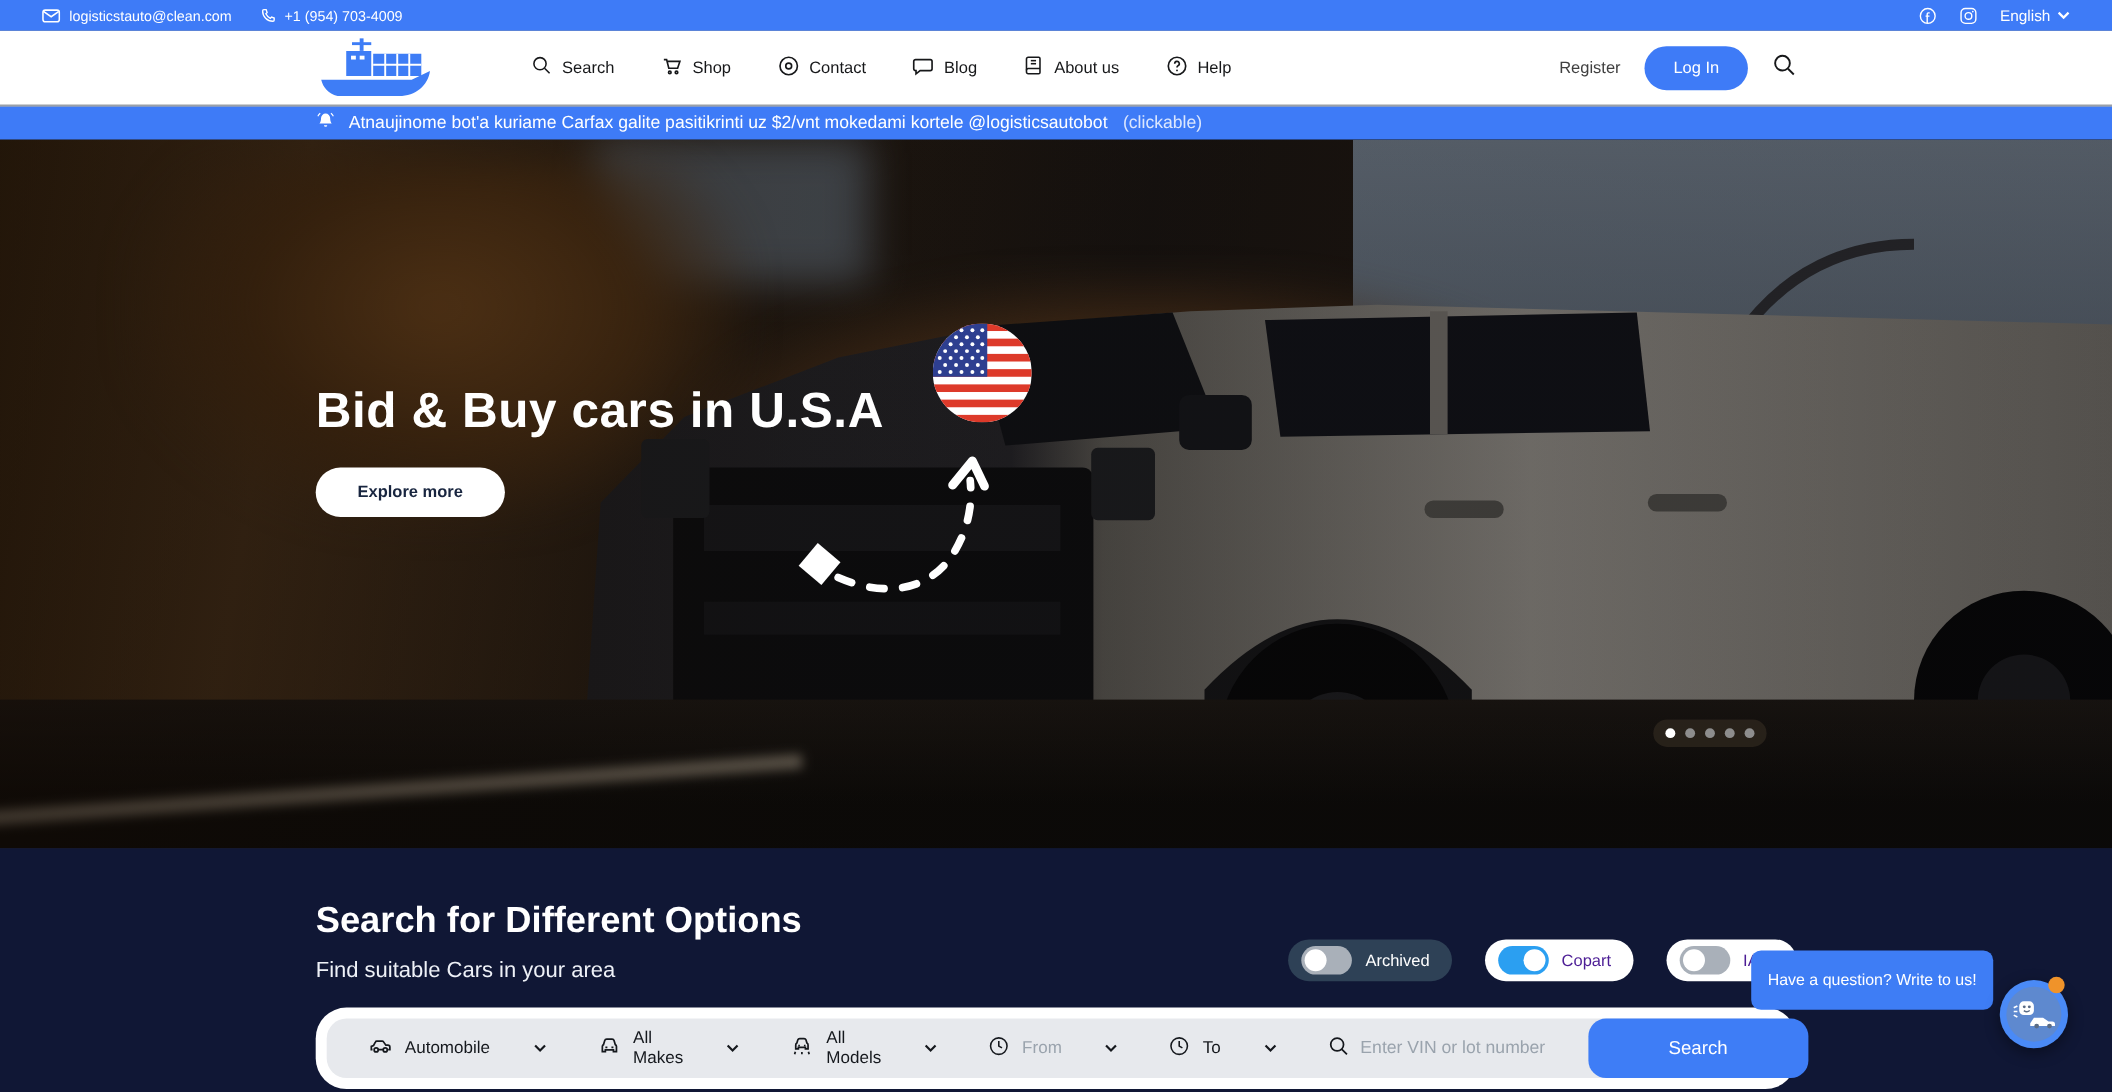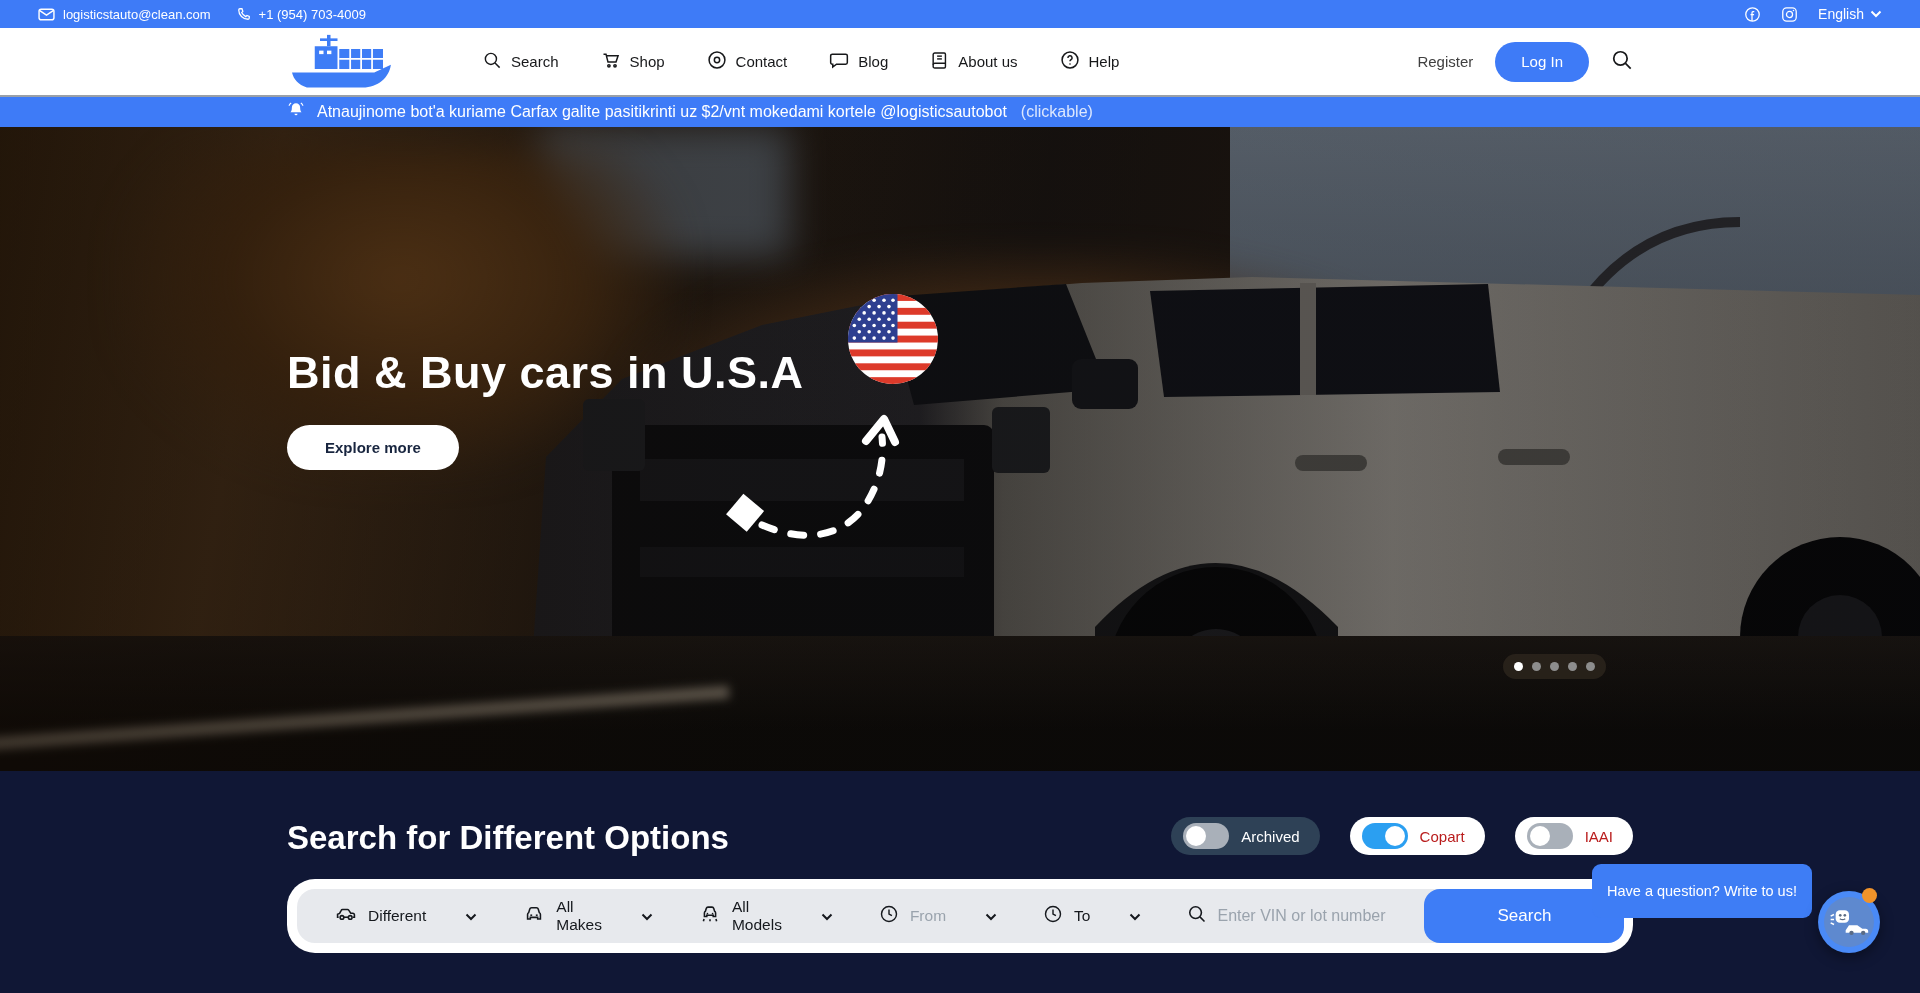--- a/index.html
+++ b/index.html
@@ -57,21 +57,21 @@
   .dot.active { background:#fff; }
 
   
   .search-section { height:222px; background:#101735; color:#fff; padding-top:46px; }
   .ss-head { display:flex; align-items:flex-end; justify-content:space-between; }
   .ss-title { font-size:33px; font-weight:700; }
   .ss-sub { font-size:20px; margin-top:16px; color:#eef1f7; }
   .toggles { display:flex; align-items:center; gap:30px; margin-bottom:2px; }
   .pill { display:flex; align-items:center; gap:12px; height:38px; border-radius:19px; padding:0 20px 0 12px; font-size:15px; }
   .pill-dark { background:#2e4156; color:#fff; }
-  .pill-light { background:#fff; color:#b91c1c; }
+  .pill-light { background:#fff; color:#4c1d95; }
   .switch { width:46px; height:26px; border-radius:13px; background:#a9b0b9; position:relative; flex:0 0 auto; }
   .switch::after { content:''; position:absolute; width:20px; height:20px; border-radius:50%; background:#fff; top:3px; left:3px; }
   .switch.on { background:#2b9ff1; }
   .switch.on::after { left:23px; }
 
   .searchbar-wrap { margin-top:22px; background:#fff; border-radius:28px; padding:10px; }
   .searchbar { background:#e7e9ed; border-radius:18px; height:54px; display:flex; align-items:center; padding-left:38px; }
   .filter { display:flex; align-items:center; gap:11px; color:#15181d; font-size:15.5px; margin-right:46px; }
   .filter .chev { margin-left:28px; }
   .filter.muted .flabel { color:#9aa3ad; }
@@ -357,20 +357,21 @@
       <span class="dot" data-interactable="true"></span>
       <span class="dot" data-interactable="true"></span>
     </div>
 </section>
 
 <section class="search-section" data-interactable="false">
   <div class="container">
     <div class="ss-head">
       <div>
         <h2 class="ss-title" data-interactable="false">Search for Different Options</h2>
+        <div class="ss-sub" data-interactable="false">Find suitable Cars in your area</div>
       </div>
       <div class="toggles" data-interactable="false">
         <div class="pill pill-dark" data-interactable="true">
           <span class="switch" data-interactable="true"></span>
           <span data-interactable="false">Archived</span>
         </div>
         <div class="pill pill-light" data-interactable="true">
           <span class="switch on" data-interactable="true"></span>
           <span data-interactable="false">Copart</span>
         </div>
@@ -383,21 +384,21 @@
 
     <div class="searchbar-wrap" data-interactable="false">
       <div class="searchbar">
         <div class="filter" data-interactable="true">
           <span data-interactable="false"><svg width="22" height="22" viewBox="0 0 24 24" fill="none" stroke="#15181d" stroke-width="1.7">
                 <path d="M4 15.5 H2.8 v-3.2 l2.2-.9 1.8-3.4 a1.6 1.6 0 0 1 1.4-.9 h5.4 a1.6 1.6 0 0 1 1.3.7 l2.3 3.3 h2 a2 2 0 0 1 2 2 v2.4 h-1.7"></path>
                 <circle cx="7.6" cy="15.8" r="2"></circle>
                 <circle cx="16.6" cy="15.8" r="2"></circle>
                 <line x1="9.6" y1="15.5" x2="14.6" y2="15.5"></line>
               </svg></span>
-          <span class="flabel" data-interactable="false">Different</span>
+          <span class="flabel" data-interactable="false">Automobile</span>
           <span class="chev" data-interactable="false"><svg width="12" height="8" viewBox="0 0 12 8" fill="none" stroke="#15181d" stroke-width="2">
                 <path d="M1.5 1.5 L6 6 L10.5 1.5"></path>
               </svg></span>
         </div>
         <div class="filter" data-interactable="true">
           <span data-interactable="false"><svg width="22" height="22" viewBox="0 0 24 24" fill="none" stroke="#15181d" stroke-width="1.7">
                 <path d="M6.2 10.5 l1.2-4 q.4-1.4 1.9-1.4 h5.4 q1.5 0 1.9 1.4 l1.2 4 q1.2.5 1.2 2 v5 h-3 v-1.8 h-8 v1.8 h-3 v-5 q0-1.5 1.2-2 Z"></path>
                 <line x1="8" y1="13.3" x2="10" y2="13.3"></line>
                 <line x1="14" y1="13.3" x2="16" y2="13.3"></line>
               </svg></span>

